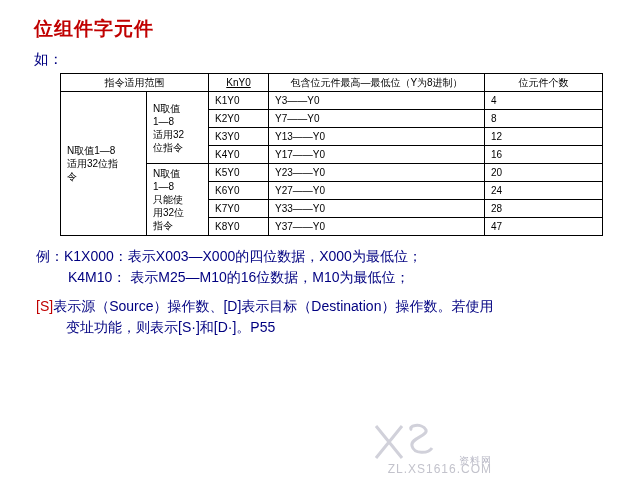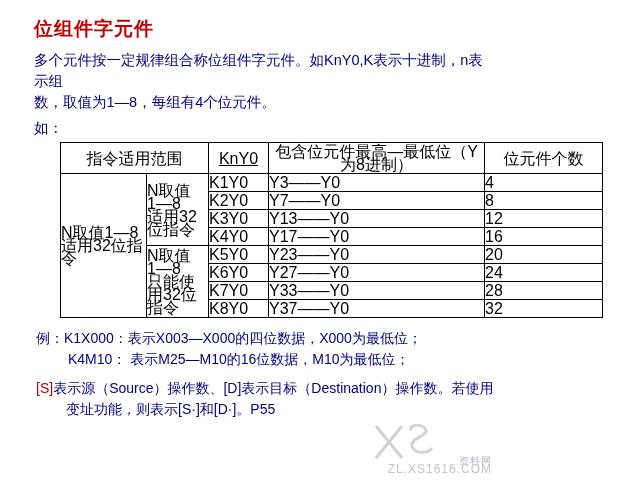--- a/index.html
+++ b/index.html
@@ -44,23 +44,23 @@
     margin: 6px 0 4px 4px;
   }
   table.grid {
     border-collapse: collapse;
     margin: 2px 0 0 30px;
     width: 542px;
     table-layout: fixed;
   }
   table.grid td, table.grid th {
     border: 1px solid #000000;
-    font-size: 16px;
+    font-size: 10px;
     color: #000000;
-    padding: 2px 0;
+    padding: 2px 6px;
     vertical-align: middle;
     text-align: left;
     font-weight: normal;
     line-height: 13px;
   }
   table.grid th {
     text-align: center;
     font-weight: normal;
   }
   .col-a { width: 86px; }
@@ -133,24 +133,20 @@
     letter-spacing: 1px;
   }
 </style>
 </head>
 <body>
 
 <div class="page">
 
   <div class="title">位组件字元件</div>
 
-  <div class="para">
-    <span class="ind">多个元件按一定规律组合称位组件字元件。如KnY0,K表示十进制，n表示组</span>
-    <span class="ind">数，取值为1—8，每组有4个位元件。</span>
-  </div>
 
   <div class="ru">如：</div>
 
   <table class="grid">
     <colgroup>
       <col class="col-a">
         <col class="col-b">
         <col class="col-c">
         <col class="col-d">
         <col class="col-e">
@@ -207,21 +203,21 @@
         <td class="cell-bold mono-cell">24</td>
       </tr>
       <tr>
         <td class="cell-bold mono-cell">K7Y0</td>
         <td class="cell-bold mono-cell">Y33——Y0</td>
         <td class="cell-bold mono-cell">28</td>
       </tr>
       <tr>
         <td class="cell-bold mono-cell">K8Y0</td>
         <td class="cell-bold mono-cell">Y37——Y0</td>
-        <td class="cell-bold mono-cell">32</td>
+        <td class="cell-bold mono-cell">47</td>
       </tr>
     </tbody>
   </table>
 
   <div class="examples">
     <div class="row">
       <span class="lbl">例：</span><span>K1X000：表示X003—X000的四位数据，X000为最低位；</span>
     </div>
     <div class="row indent1">
       <span>K4M10：  表示M25—M10的16位数据，M10为最低位；</span>

